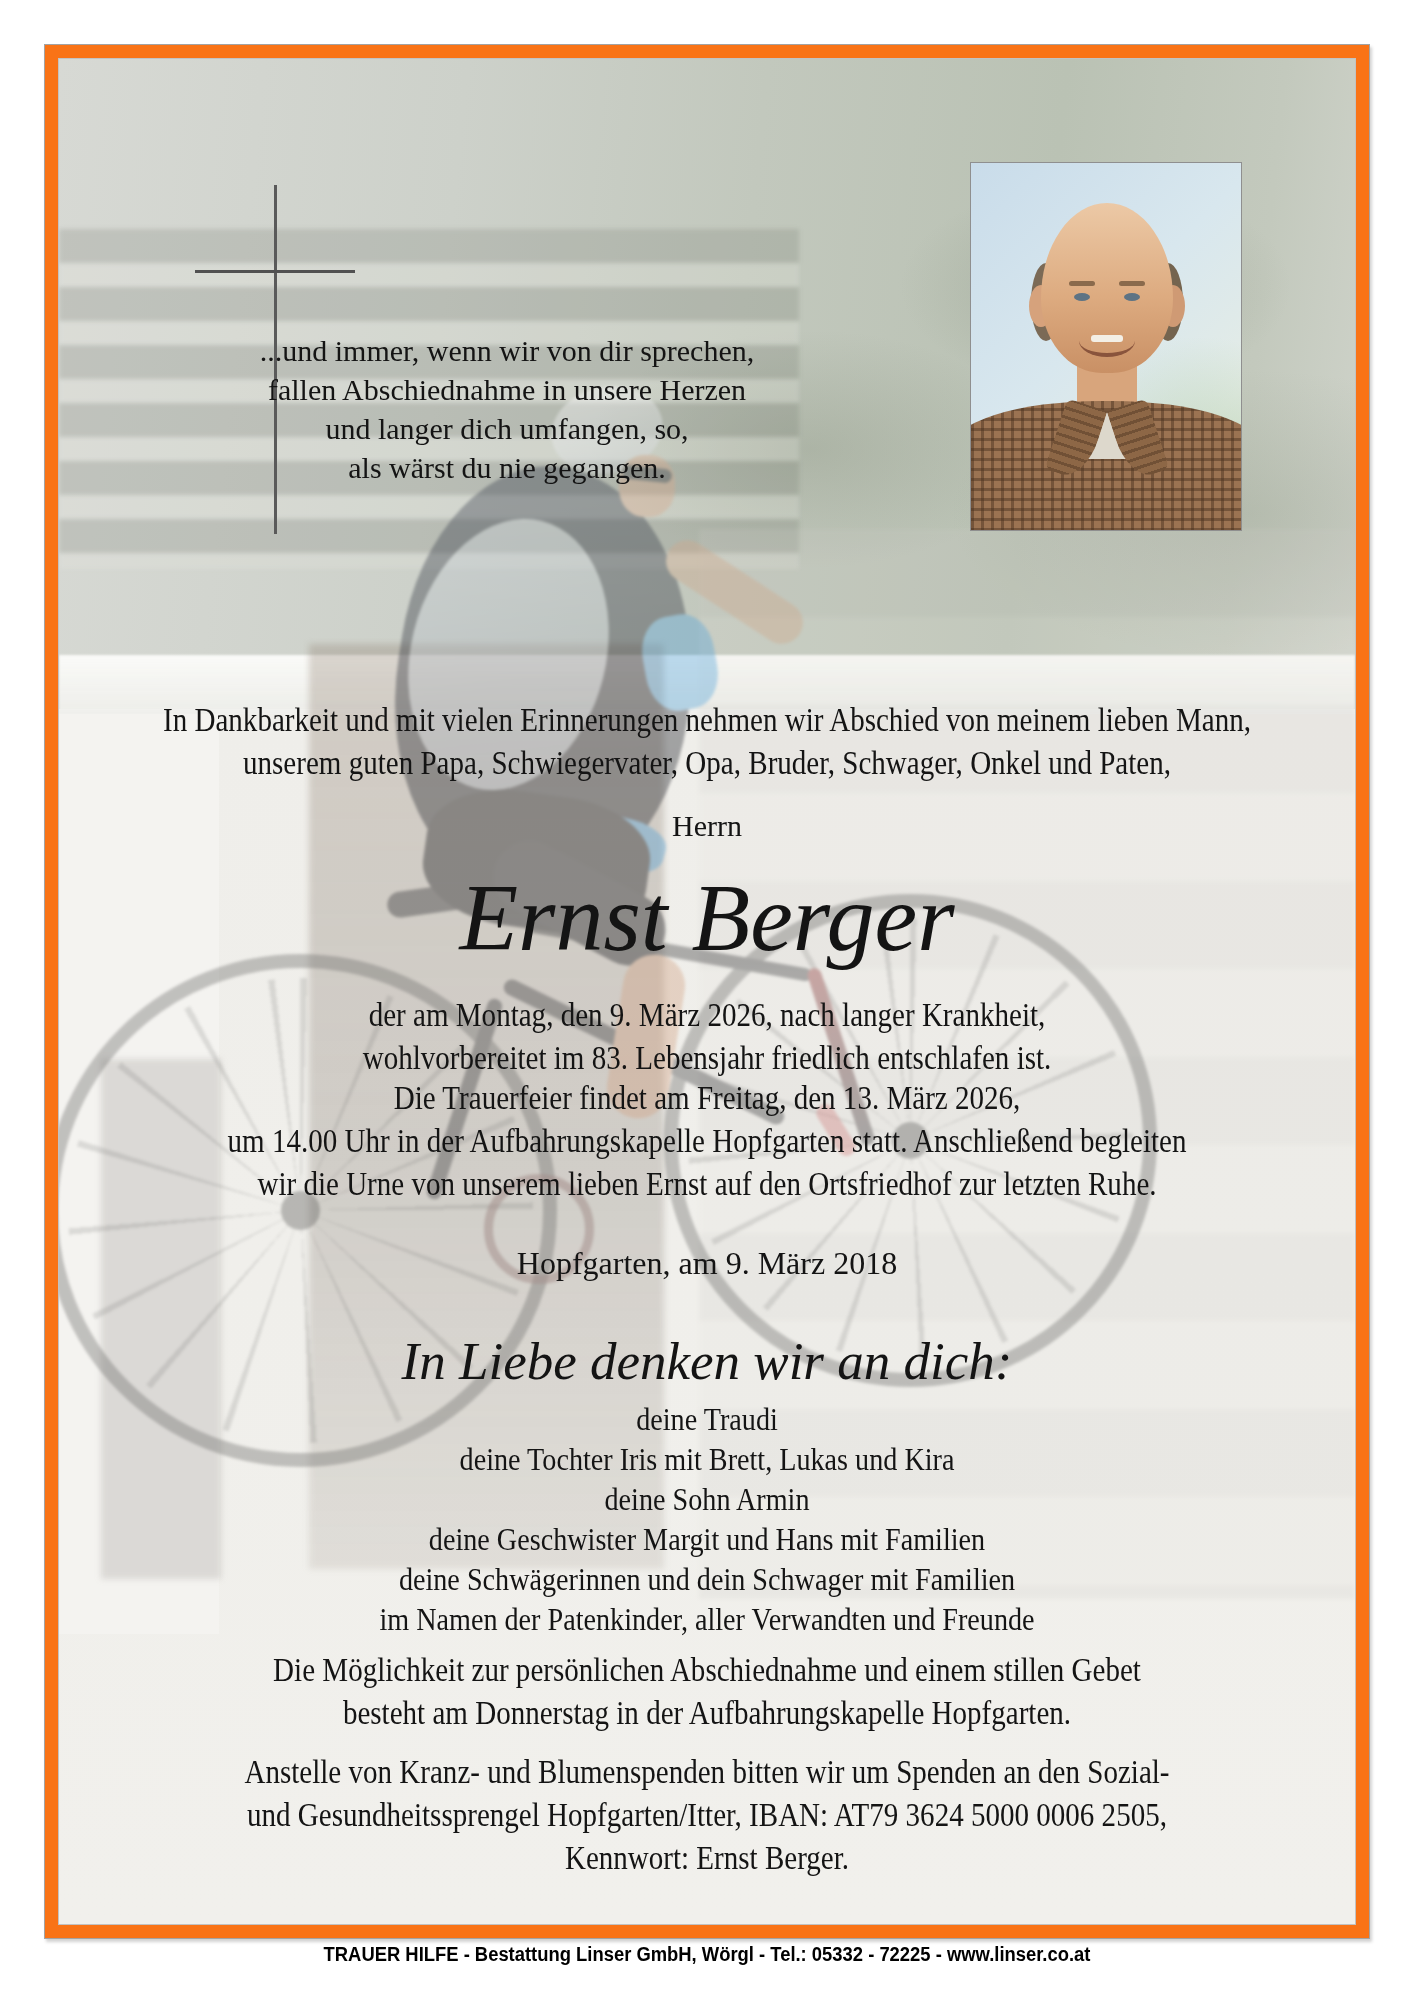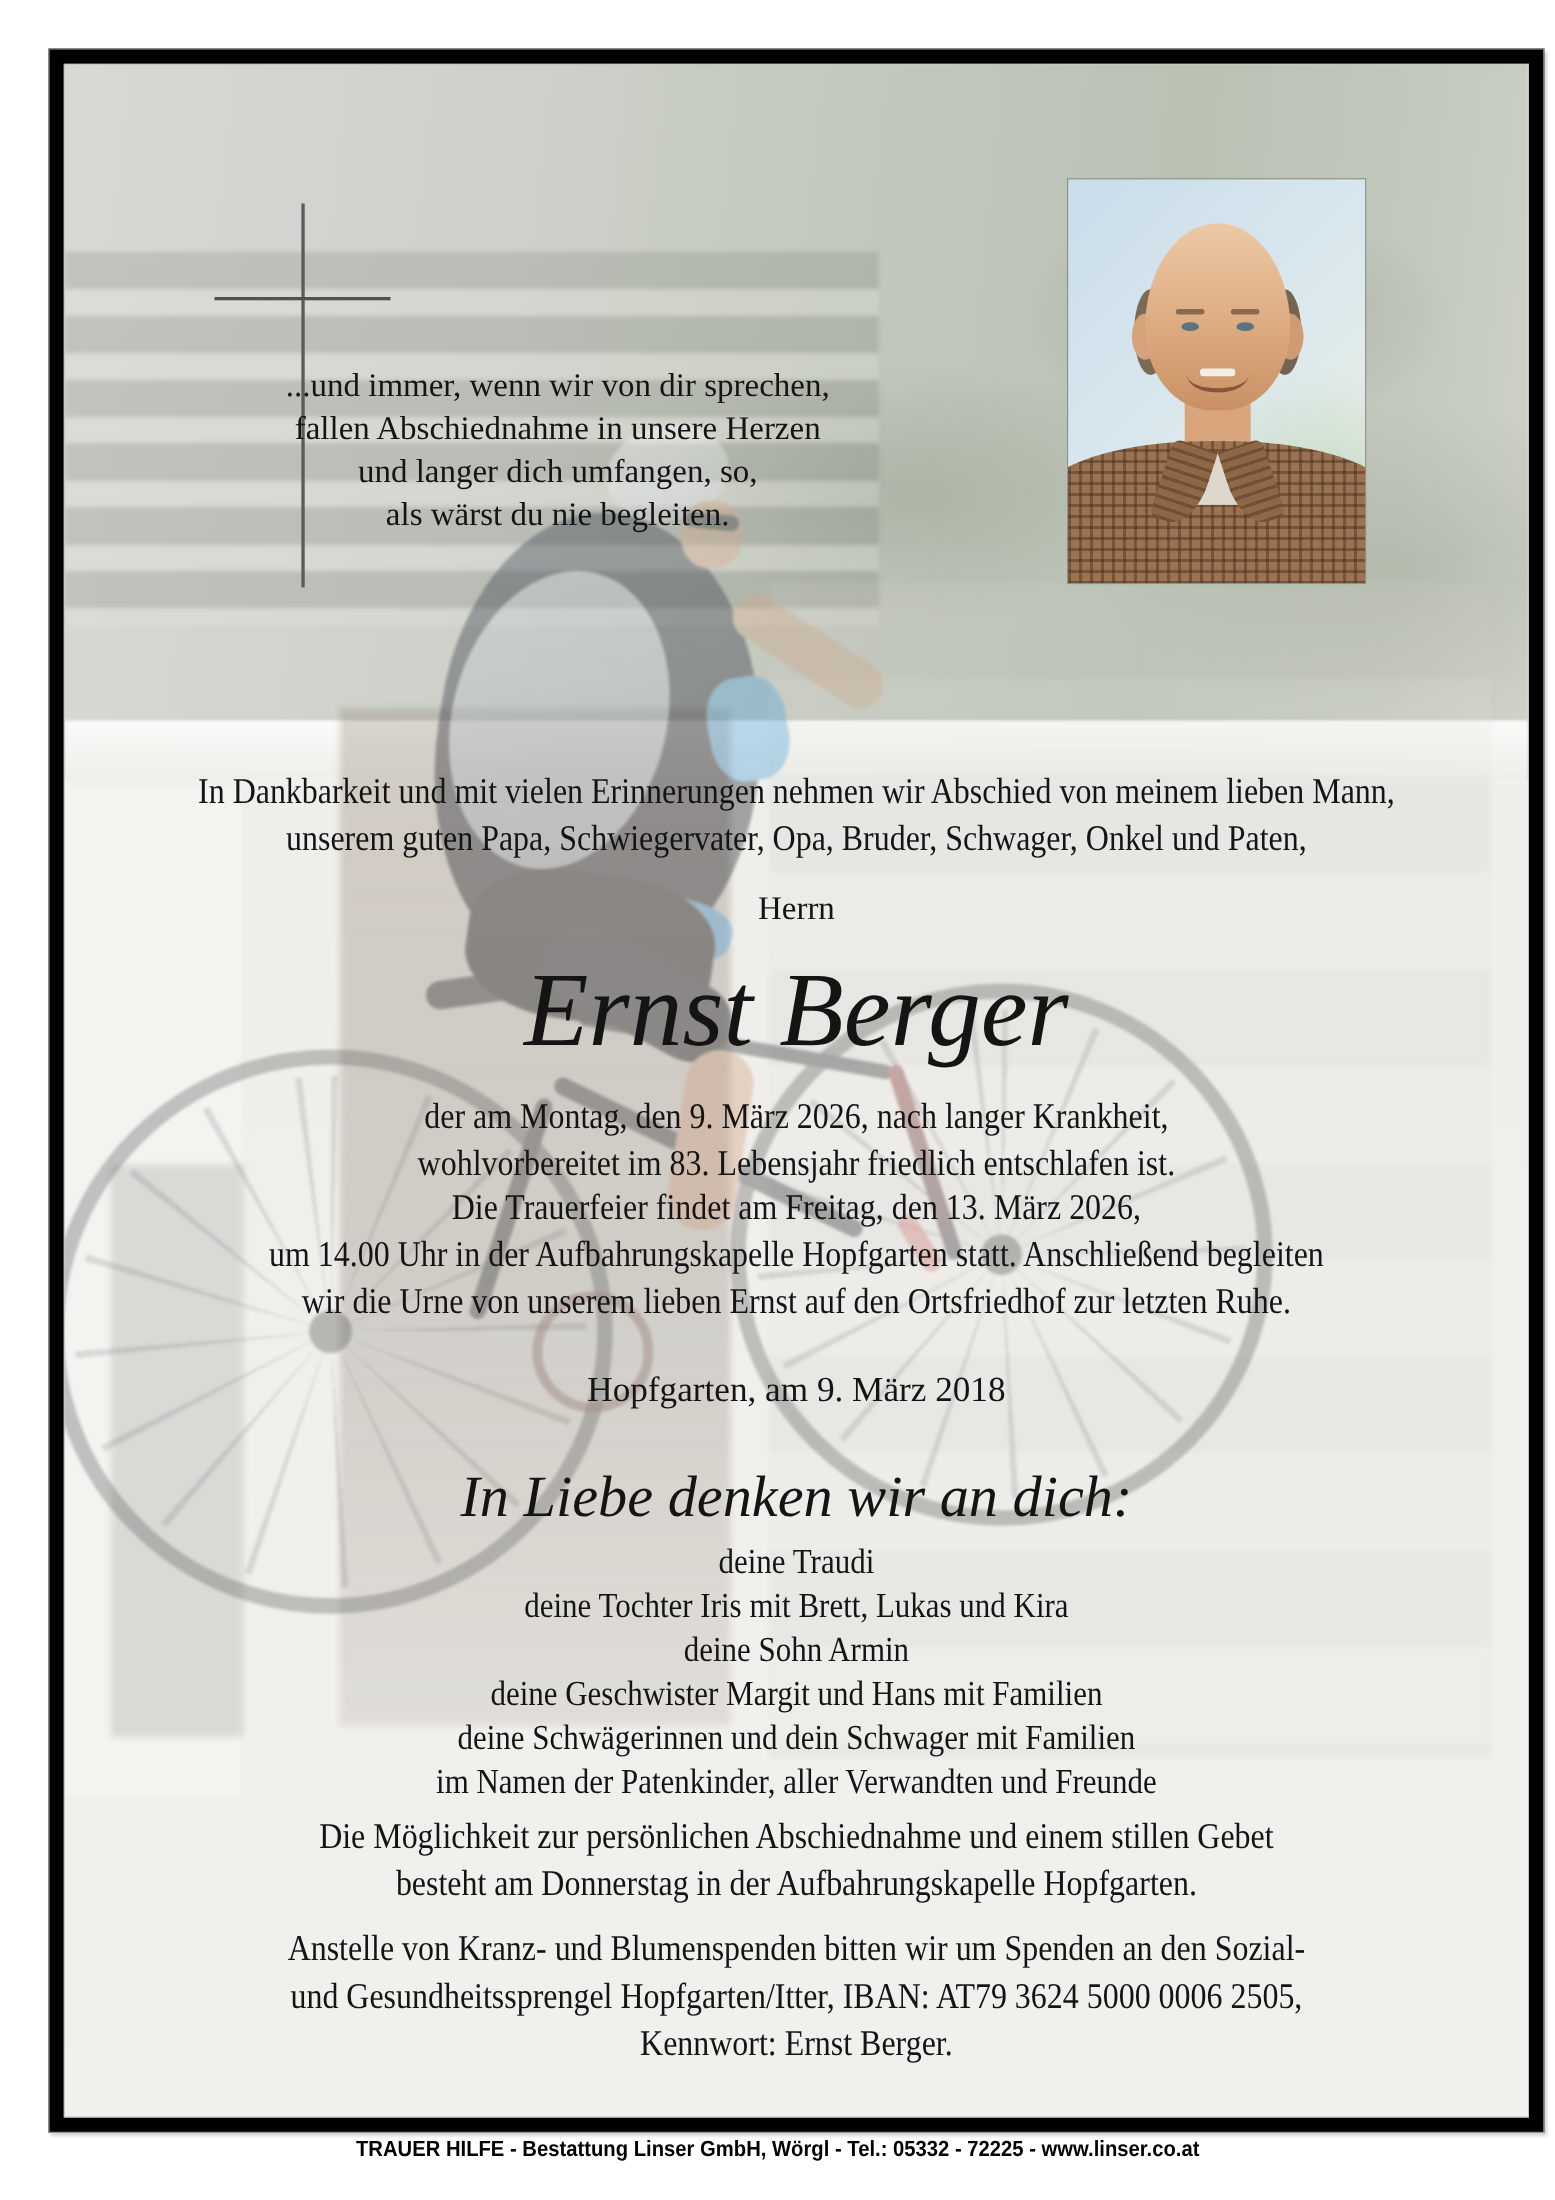--- a/index.html
+++ b/index.html
@@ -3,23 +3,22 @@
 <meta charset="utf-8">
 <style>
   html,body { margin:0; padding:0; background:#ffffff; }
   .page {
     position:relative; width:1414px; height:2000px; background:#ffffff;
     font-family:"Liberation Serif", serif; color:#141414; overflow:hidden;
   }
   
   .frame {
     position:absolute; left:44px; top:44px; width:1324px; height:1893px;
-    border:1px solid #a3a3a3; background:#000000;
+    border:1px solid #a3a3a3; background:#f97316;
     box-shadow:2px 3px 3px rgba(0,0,0,0.18);
-    padding-left:34px;
   }
   .content {
     position:absolute; left:13px; top:13px; right:13px; bottom:13px;
     border:1px solid #c2c2c2; background:#f2f1ee; overflow:hidden;
   }
 
   
   .bg, .bg * { position:absolute; }
   .bg { inset:0; }
   .bg-top {
@@ -234,21 +233,21 @@
         <div class="p-eye-l"></div>
         <div class="p-eye-r"></div>
         <div class="p-smile"></div>
         <div class="p-teeth"></div>
       </div>
 
       <div class="t poem">
         <div>...und immer, wenn wir von dir sprechen,</div>
         <div>fallen Abschiednahme in unsere Herzen</div>
         <div>und langer dich umfangen, so,</div>
-        <div>als wärst du nie begleiten.</div>
+        <div>als wärst du nie gegangen.</div>
       </div>
 
       <div class="t announce narrow">
         <div>In Dankbarkeit und mit vielen Erinnerungen nehmen wir Abschied von meinem lieben Mann,</div>
         <div>unserem guten Papa, Schwiegervater, Opa, Bruder, Schwager, Onkel und Paten,</div>
       </div>
 
       <div class="t salutation">Herrn</div>
       <div class="t name">Ernst Berger</div>
 

